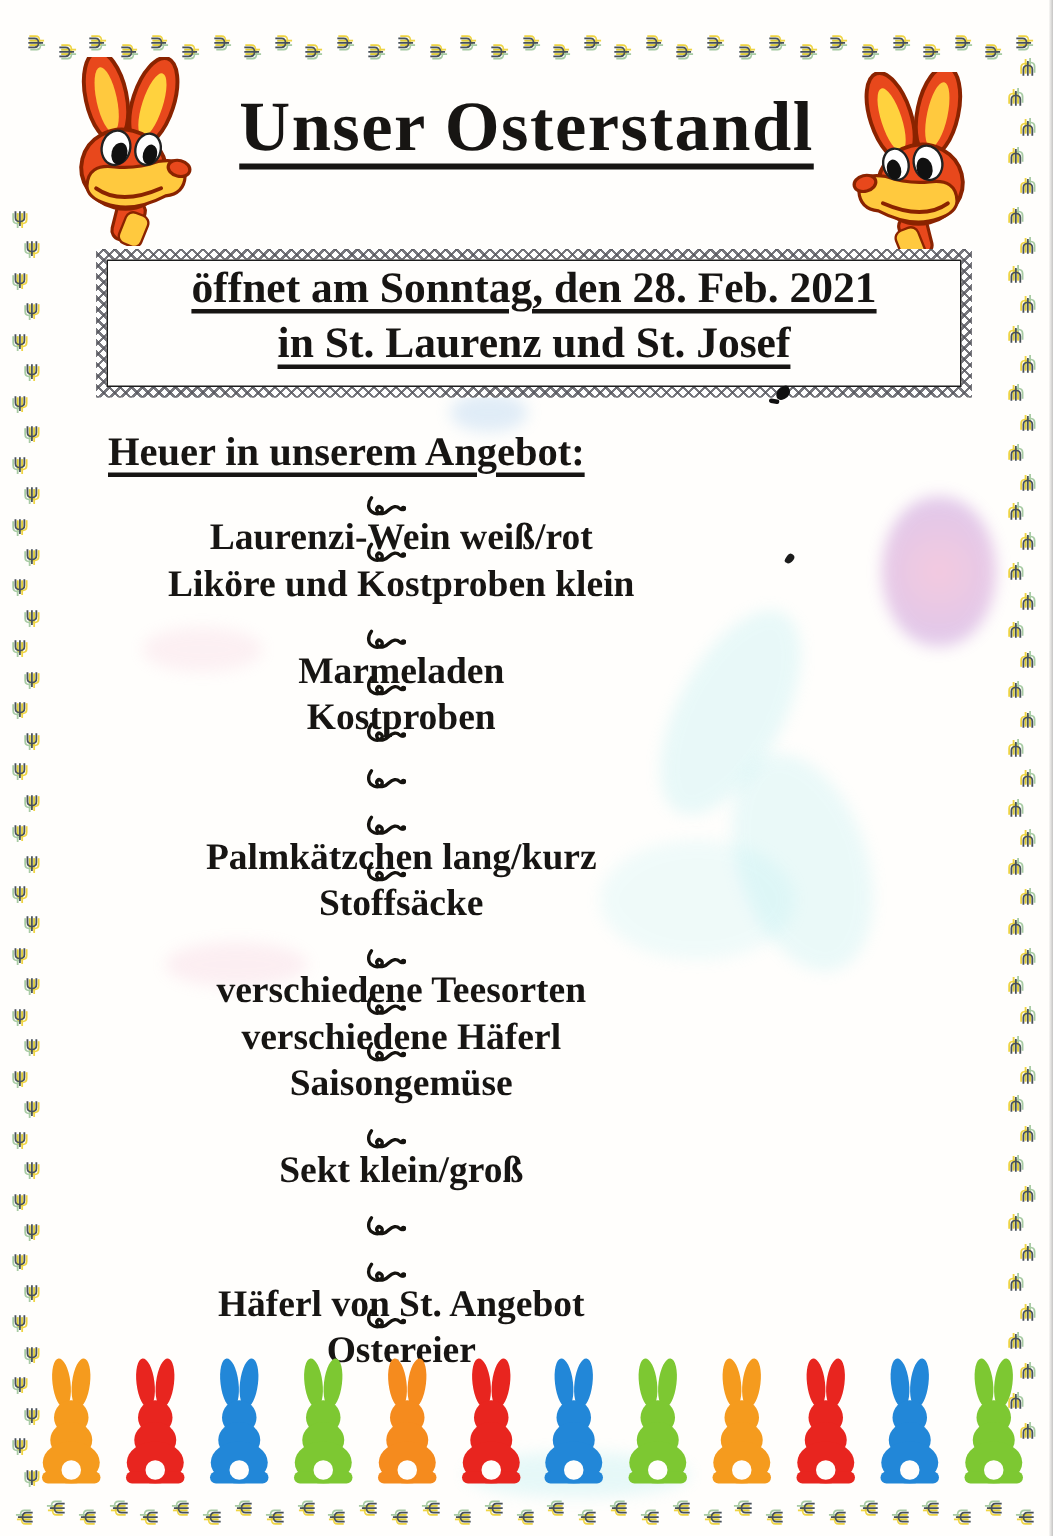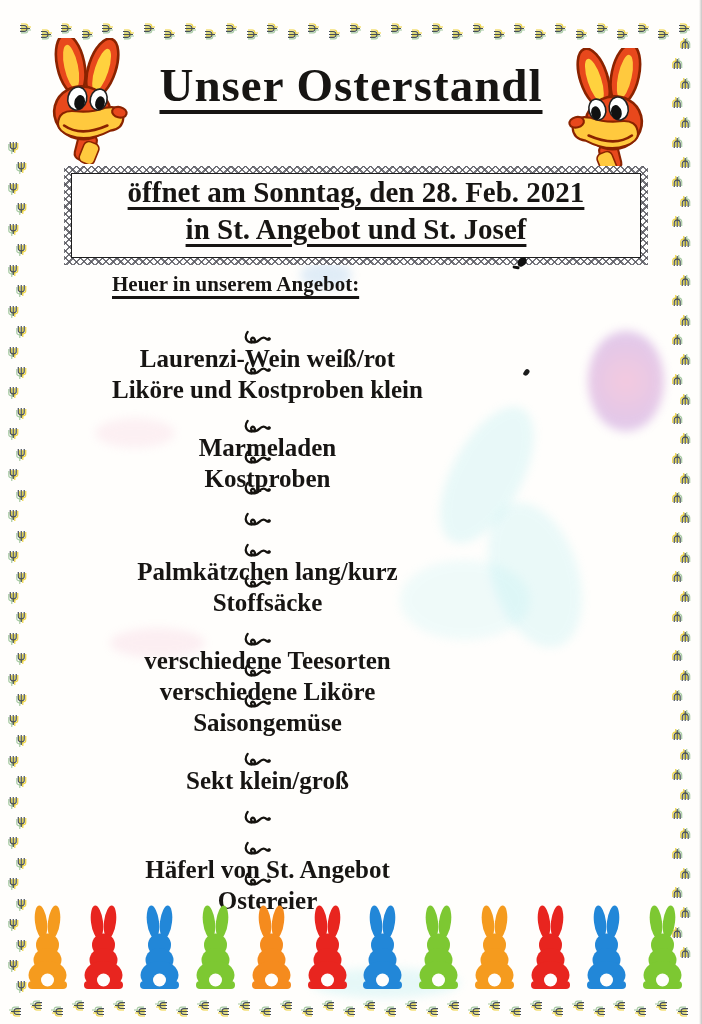--- a/index.html
+++ b/index.html
@@ -48,22 +48,22 @@
   .banner-frame{position:absolute;left:64px;top:166px;width:584px;box-sizing:border-box;padding:7px;
     background-color:#fff;
     background-image:
       repeating-linear-gradient(45deg,rgba(85,85,92,.8) 0 1.6px,transparent 1.6px 5.2px),
       repeating-linear-gradient(-45deg,rgba(85,85,92,.8) 0 1.6px,transparent 1.6px 5.2px);}
   .banner-inner{background:#fffefc;border:1.6px solid #1d1d1d;text-align:center;padding:0 8px 9px;}
   .banner-line{font-size:29px;font-weight:700;line-height:37px;
          text-decoration:underline;text-decoration-thickness:2.5px;text-underline-offset:5px;}
 
   
-  .section-heading{position:absolute;left:72px;top:272px;font-size:21px;font-weight:700;
-         text-decoration:underline;text-decoration-thickness:2.5px;text-underline-offset:5px;margin-left:40px;}
+  .section-heading{position:absolute;left:72px;top:286px;font-size:27px;font-weight:700;
+         text-decoration:underline;text-decoration-thickness:2.5px;text-underline-offset:5px;}
   .offer-list{position:absolute;left:112px;top:330px;}
   .offer-group + .offer-group{margin-top:27px;}
   .offer-item{display:flex;align-items:center;height:31px;flex-direction:column;}
   .bullet-icon{width:28px;height:15px;margin-right:21px;flex:0 0 auto;}
   .offer-label{font-size:25px;font-weight:700;white-space:nowrap;}
 
   
   .bunny-row{position:absolute;left:24px;right:16px;top:903px;height:88px;
              display:flex;justify-content:space-between;align-items:flex-end;}
   .bunny-row svg{width:47px;height:86px;}
@@ -299,21 +299,21 @@
       <ellipse cx="70" cy="56" rx="8" ry="10" fill="#ffffff" stroke="#222222" stroke-width="1.5"></ellipse>
       <ellipse cx="72" cy="59" rx="4.5" ry="6.5" fill="#111111"></ellipse>
     </g>
   </svg>
 
   <div class="title">Unser Osterstandl</div>
 
   <div class="banner-frame">
     <div class="banner-inner">
       <div class="banner-line">öffnet am Sonntag, den 28. Feb. 2021</div>
-      <div class="banner-line">in St. Angebot und St. Josef</div>
+      <div class="banner-line">in St. Laurenz und St. Josef</div>
     </div>
   </div>
 
   <div class="section-heading">Heuer in unserem Angebot:</div>
 
   <div class="offer-list">
       <div class="offer-group">
         <div class="offer-item">
           <svg class="bullet-icon" viewBox="0 0 30 16">
             <path d="M5 2 C2 6 2 11 7 13 C11.5 14.5 14 11 12 9 C10 7.2 7.5 9.5 9.5 12 C11.5 14.3 15 13 17.5 10.5 C20 8 23 7.5 25 9.5 C26.3 10.8 27.5 10.6 28.4 9.2" fill="none" stroke="#15130f" stroke-width="2.4" stroke-linecap="round"></path>
@@ -377,21 +377,21 @@
             <path d="M5 2 C2 6 2 11 7 13 C11.5 14.5 14 11 12 9 C10 7.2 7.5 9.5 9.5 12 C11.5 14.3 15 13 17.5 10.5 C20 8 23 7.5 25 9.5 C26.3 10.8 27.5 10.6 28.4 9.2" fill="none" stroke="#15130f" stroke-width="2.4" stroke-linecap="round"></path>
             <circle cx="27.8" cy="9.6" r="1.9" fill="#15130f"></circle>
           </svg>
           <span class="offer-label">verschiedene Teesorten</span>
         </div>
         <div class="offer-item">
           <svg class="bullet-icon" viewBox="0 0 30 16">
             <path d="M5 2 C2 6 2 11 7 13 C11.5 14.5 14 11 12 9 C10 7.2 7.5 9.5 9.5 12 C11.5 14.3 15 13 17.5 10.5 C20 8 23 7.5 25 9.5 C26.3 10.8 27.5 10.6 28.4 9.2" fill="none" stroke="#15130f" stroke-width="2.4" stroke-linecap="round"></path>
             <circle cx="27.8" cy="9.6" r="1.9" fill="#15130f"></circle>
           </svg>
-          <span class="offer-label">verschiedene Liköre</span>
+          <span class="offer-label">verschiedene Häferl</span>
         </div>
         <div class="offer-item">
           <svg class="bullet-icon" viewBox="0 0 30 16">
             <path d="M5 2 C2 6 2 11 7 13 C11.5 14.5 14 11 12 9 C10 7.2 7.5 9.5 9.5 12 C11.5 14.3 15 13 17.5 10.5 C20 8 23 7.5 25 9.5 C26.3 10.8 27.5 10.6 28.4 9.2" fill="none" stroke="#15130f" stroke-width="2.4" stroke-linecap="round"></path>
             <circle cx="27.8" cy="9.6" r="1.9" fill="#15130f"></circle>
           </svg>
           <span class="offer-label">Saisongemüse</span>
         </div>
       </div>
       <div class="offer-group">

